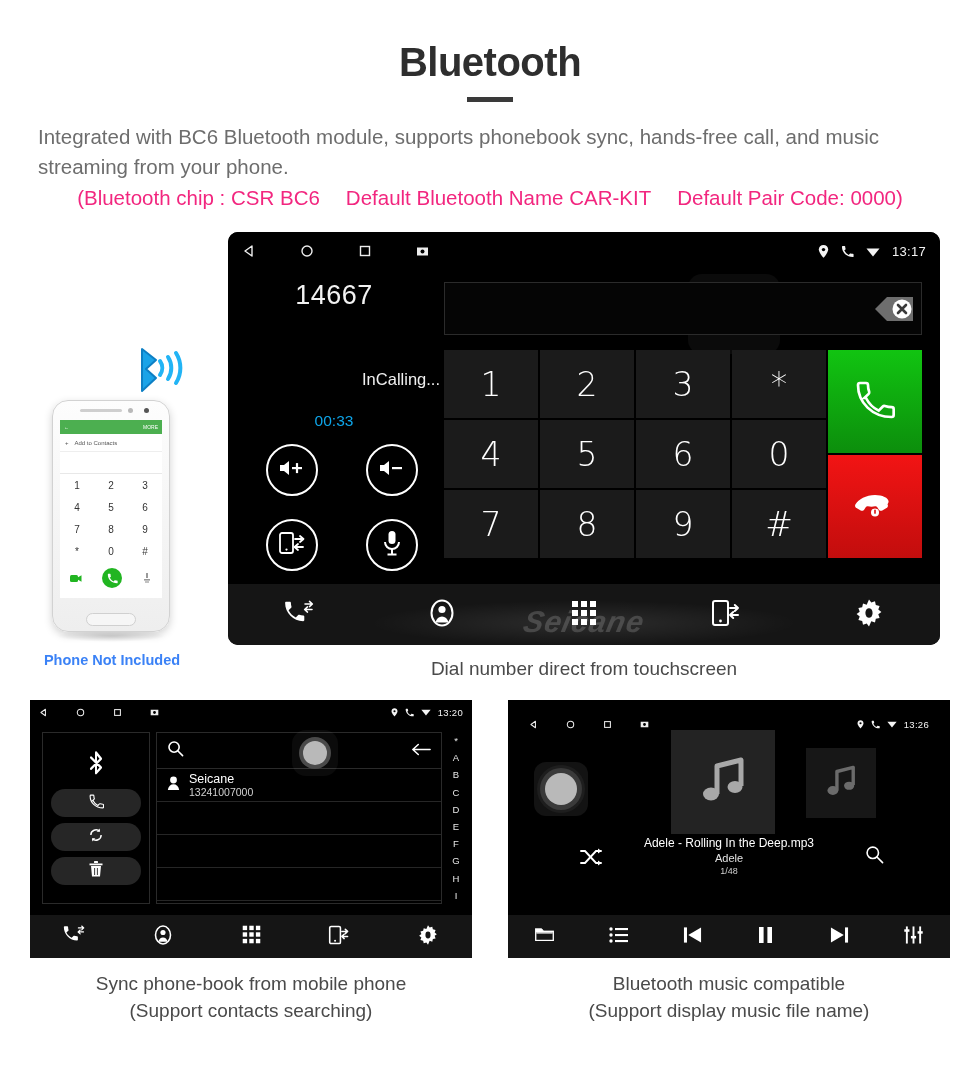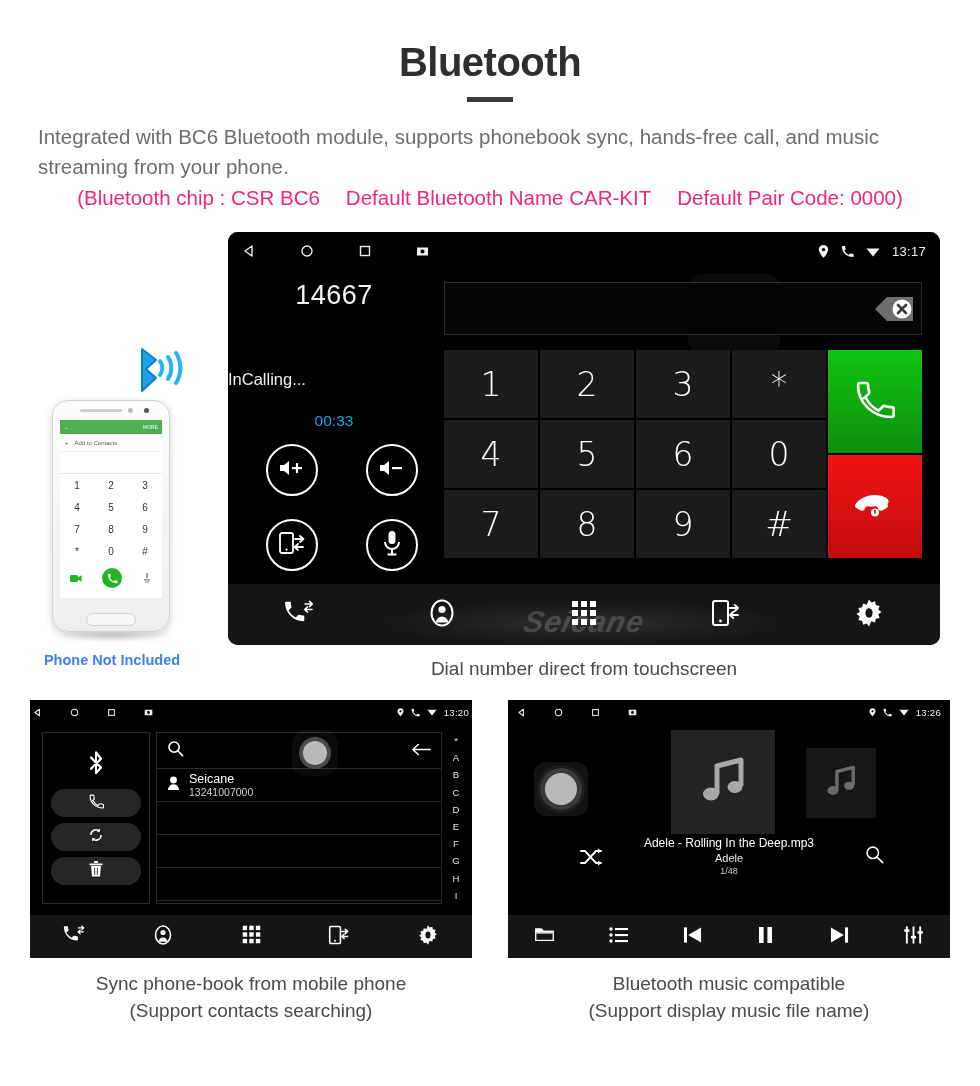--- a/index.html
+++ b/index.html
@@ -68,21 +68,21 @@
   }
   .dial-input {
     position: absolute; left: 216px; top: 50px; width: 478px; height: 53px;
     border: 1px solid #2b2b2b; background: #050505;
   }
   .dial-input .clearbtn {
     position: absolute; right: 6px; top: 50%; margin-top: -15px;
     width: 58px; height: 30px;
   }
   .callstate {
-    position: absolute; left: 0; top: 138px; width: 212px; text-align: left;
+    position: absolute; left: 0; top: 138px; width: 212px; text-align: right;
     color: #efefef; font-size: 16.5px;
   }
   .calltime {
     position: absolute; left: 0; top: 180px; width: 212px; text-align: center;
     color: #0ea5e9; font-size: 15.5px;
   }
   .circlebtns {
     position: absolute; left: 14px; top: 200px; width: 200px; height: 150px;
     display: grid; grid-template-columns: 1fr 1fr; grid-template-rows: 1fr 1fr;
     place-items: center;
@@ -121,21 +121,21 @@
     background: radial-gradient(ellipse at center, rgba(255,255,255,0.10), rgba(255,255,255,0) 72%);
     pointer-events: none;
   }
   .touchghost {
     position: absolute; border-radius: 14px;
     background: rgba(255,255,255,0.045);
   }
 
   
   #phonebook-screen { left: 30px; top: 700px; width: 442px; height: 258px; }
-  #phonebook-screen .statusbar { height: 24px; padding: 0 3px; }
+  #phonebook-screen .statusbar { height: 24px; padding: 0 9px; }
   #phonebook-screen .sb-left > * { margin-right: 28px; }
   #phonebook-screen .sb-right > * { margin-left: 7px; }
   .pb-side {
     position: absolute; left: 12px; top: 32px; width: 108px; height: 172px;
     border: 1px solid #2a2a2a;
     display: flex; flex-direction: column; align-items: center; padding-top: 6px;
   }
   .pb-bticon { height: 44px; display: flex; align-items: center; justify-content: center; }
   .pb-pill {
     width: 90px; height: 28px; border-radius: 14px; background: #262626;
@@ -157,21 +157,21 @@
   .pb-phone { color: #d2d2d2; font-size: 10.5px; line-height: 12px; }
   .pb-index {
     position: absolute; right: 5px; top: 32px; width: 22px; height: 172px;
     display: flex; flex-direction: column; align-items: center;
     justify-content: space-around; color: #e6e6e6; font-size: 9.5px;
   }
   #phonebook-screen .navbar { height: 44px; }
 
   
   #music-screen { left: 508px; top: 700px; width: 442px; height: 258px; }
-  #music-screen .statusbar { height: 24px; padding: 0 9px; }
+  #music-screen .statusbar { height: 24px; padding: 0 21px; margin-top: 12px; }
   #music-screen .sb-left > * { margin-right: 28px; }
   #music-screen .sb-right > * { margin-left: 7px; }
   .art-strip { position: absolute; left: 0; top: 26px; width: 100%; height: 108px; }
   .art {
     position: absolute; display: flex; align-items: center; justify-content: center;
     background: #1c1c1c;
   }
   .art.small-left {
     left: 26px; top: 36px; width: 54px; height: 54px; border-radius: 12px;
     background: #131313;

